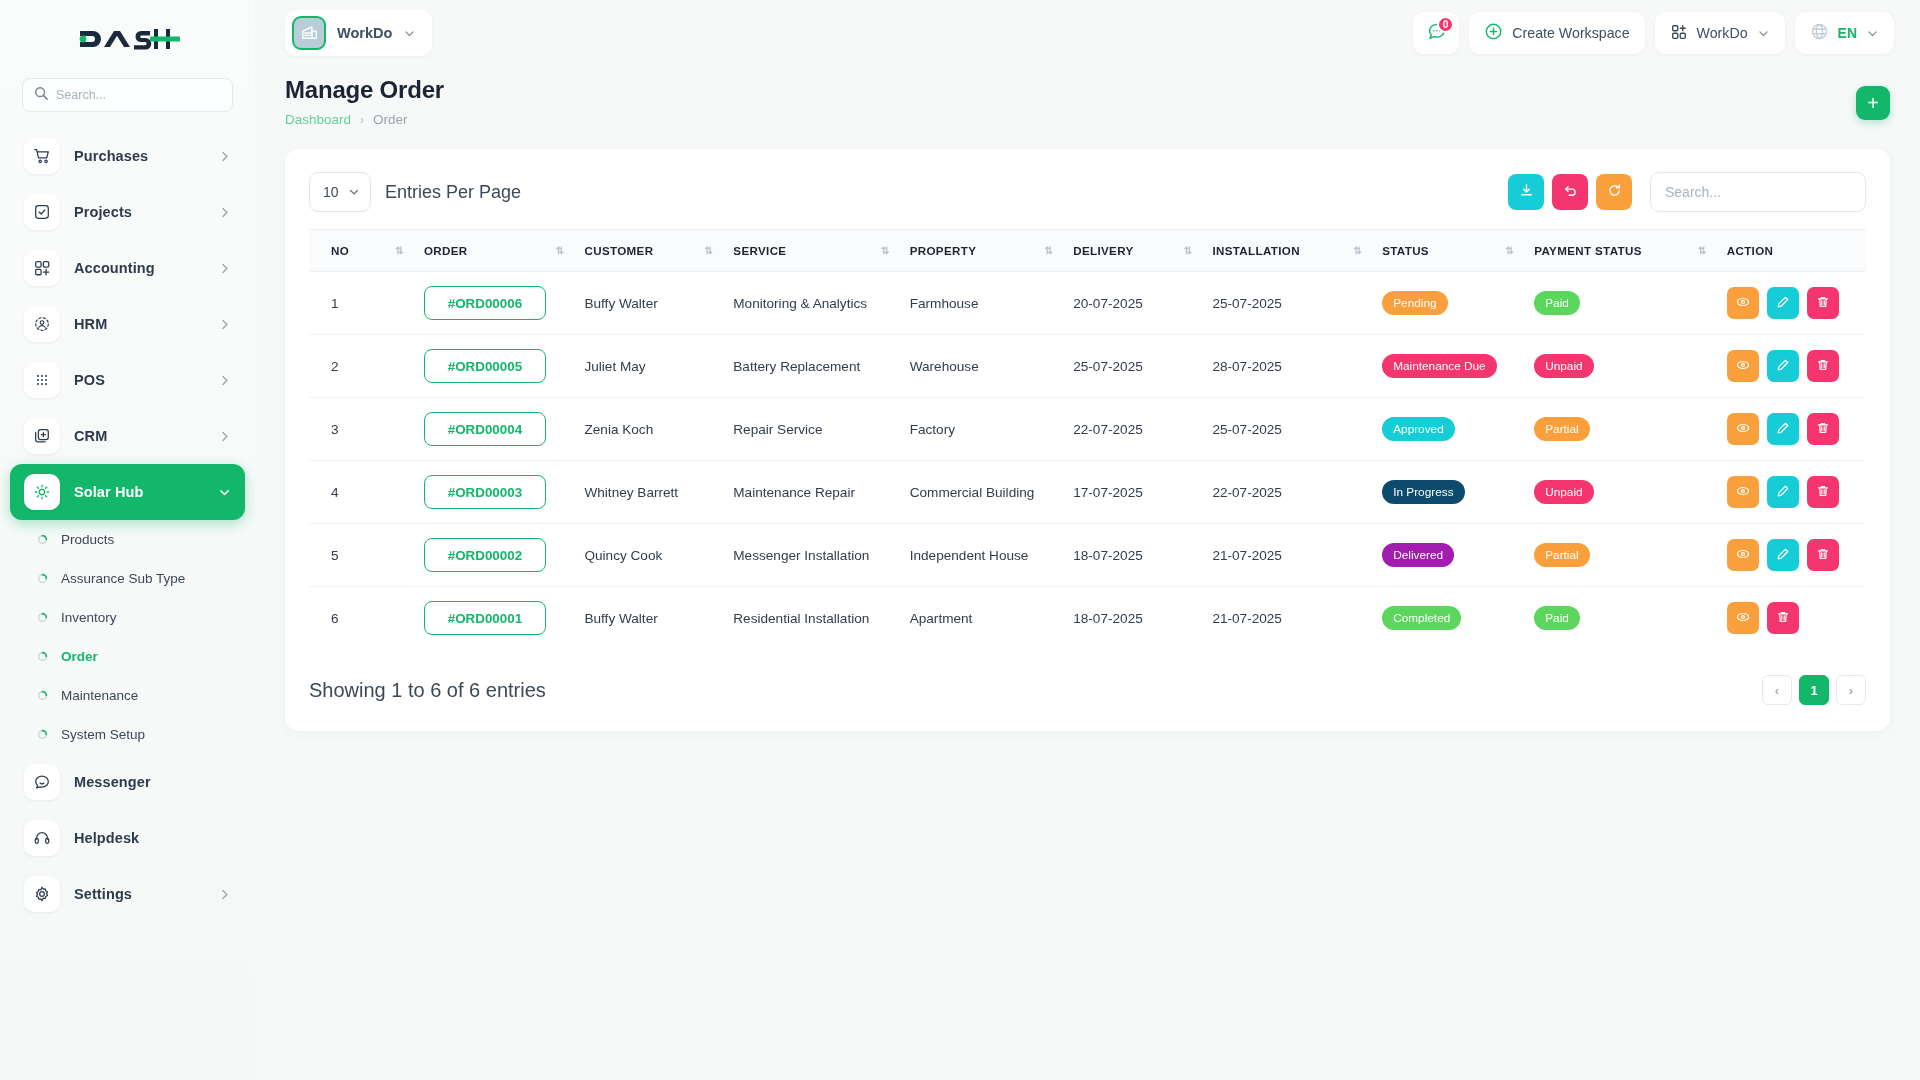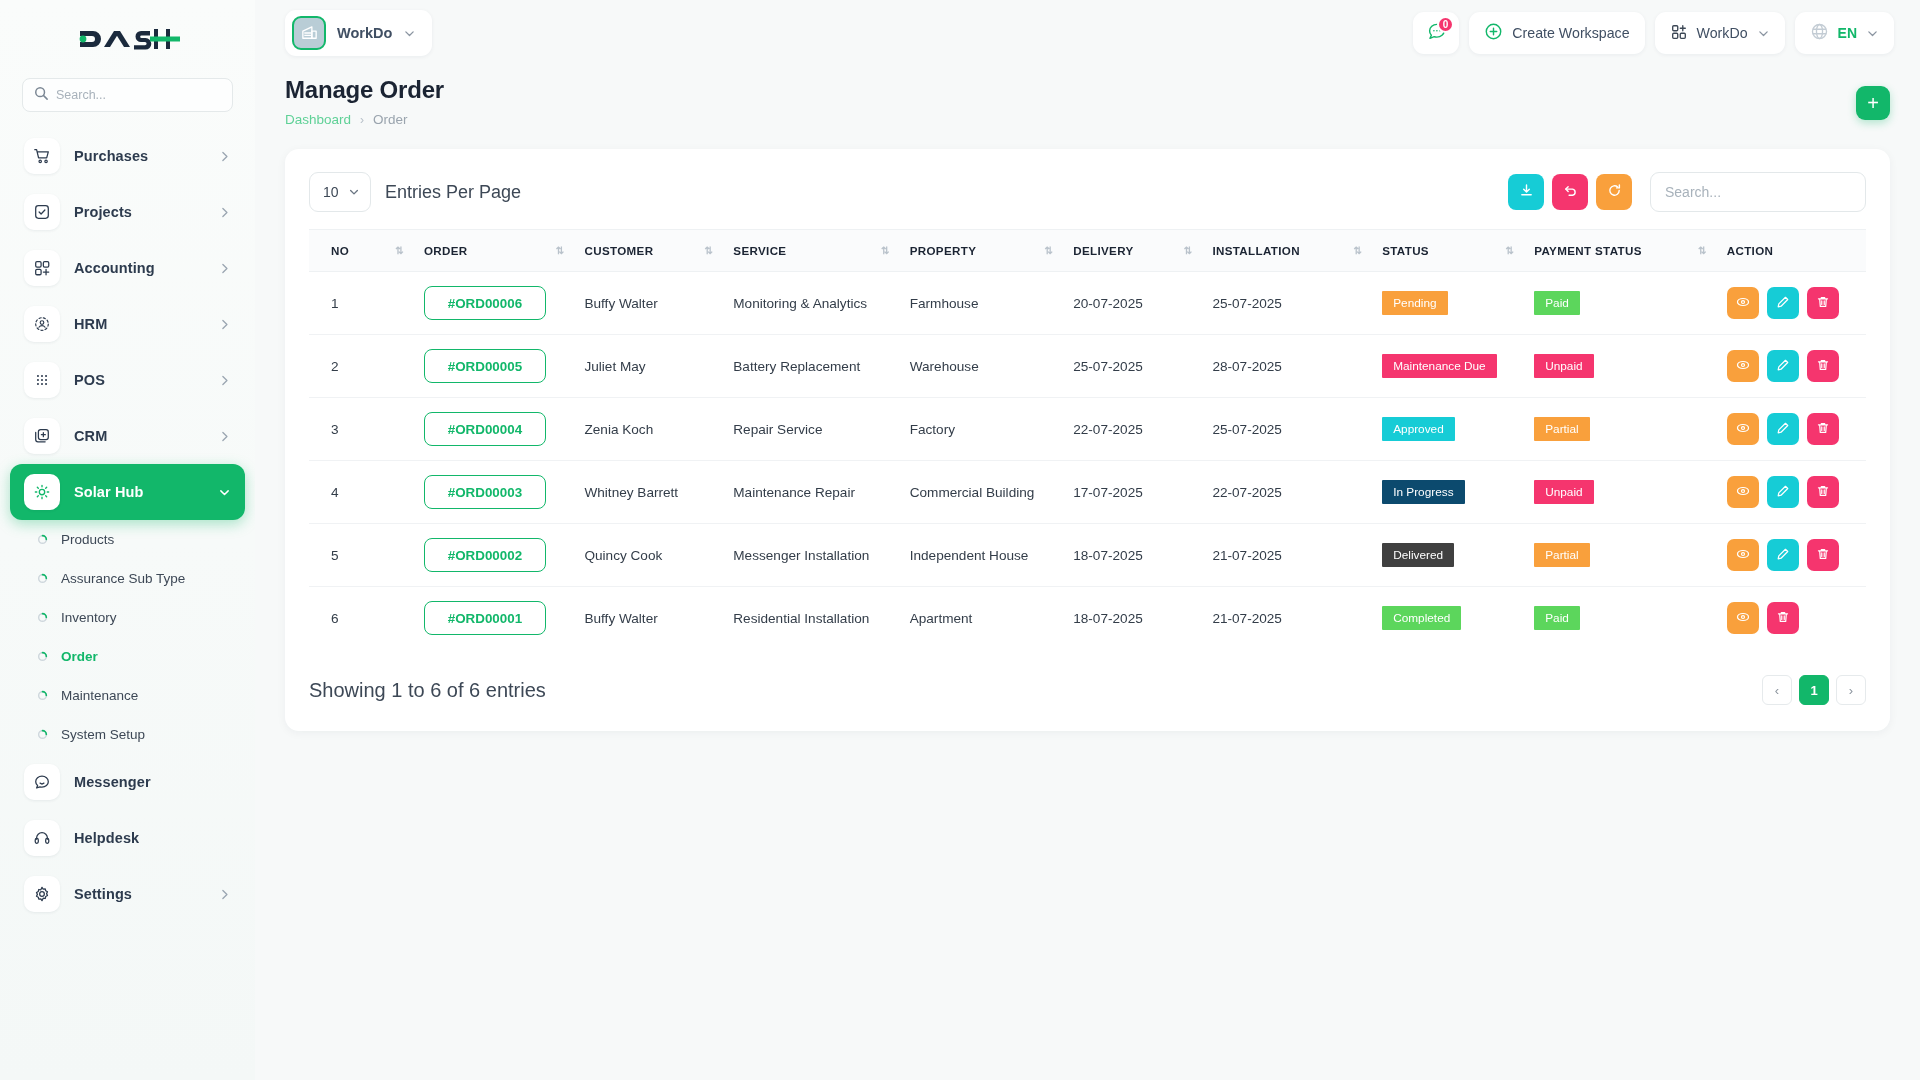--- a/index.html
+++ b/index.html
@@ -177,21 +177,21 @@
   tbody td:first-child { padding-left: 22px; }
   tbody tr:last-child td { border-bottom: none; }
 
   .ord-chip {
     display: inline-flex; align-items: center; justify-content: center;
     min-width: 122px; height: 34px; border: 1px solid #12b76a; border-radius: 8px;
     color: #12b76a; font-size: 13.4px; font-weight: 600; cursor: pointer;
   }
   .badge-pill {
     display: inline-flex; align-items: center; justify-content: center;
-    height: 24px; padding: 4px 11px; border-radius: 1px;
+    height: 24px; padding: 4px 11px; border-radius: 12px;
     color: #fff; font-size: 11.8px; font-weight: 500; white-space: nowrap;
   }
   .acts { display: flex; align-items: center; gap: 8px; }
   .act {
     width: 32px; height: 32px; border-radius: 7px; cursor: pointer;
     display: flex; align-items: center; justify-content: center; color: #fff;
   }
 
   
   .card-foot { display: flex; align-items: center; margin-top: 26px; }
@@ -771,21 +771,21 @@
             </td>
           </tr>
           <tr>
             <td>5</td>
      <td><span class="ord-chip">#ORD00002</span></td>
      <td>Quincy Cook</td>
      <td>Messenger Installation</td>
      <td>Independent House</td>
      <td>18-07-2025</td>
      <td>21-07-2025</td>
-     <td><span class="badge-pill" style="background:#404040">Delivered</span></td>
+     <td><span class="badge-pill" style="background:#a21caf">Delivered</span></td>
      <td><span class="badge-pill" style="background:#f9a03c">Partial</span></td>
      <td>
               <div class="acts">
                 <div class="act" style="background:#f9a03c">
        <span><svg width="14" height="14" viewBox="0 0 16 16" fill="none" stroke="#fff" stroke-width="1.4">
                       <ellipse cx="8" cy="8" rx="6.3" ry="4"></ellipse>
                       <circle cx="8" cy="8" r="1.7"></circle>
                     </svg></span>
      </div>
                 <div class="act" style="background:#16ccd6">

